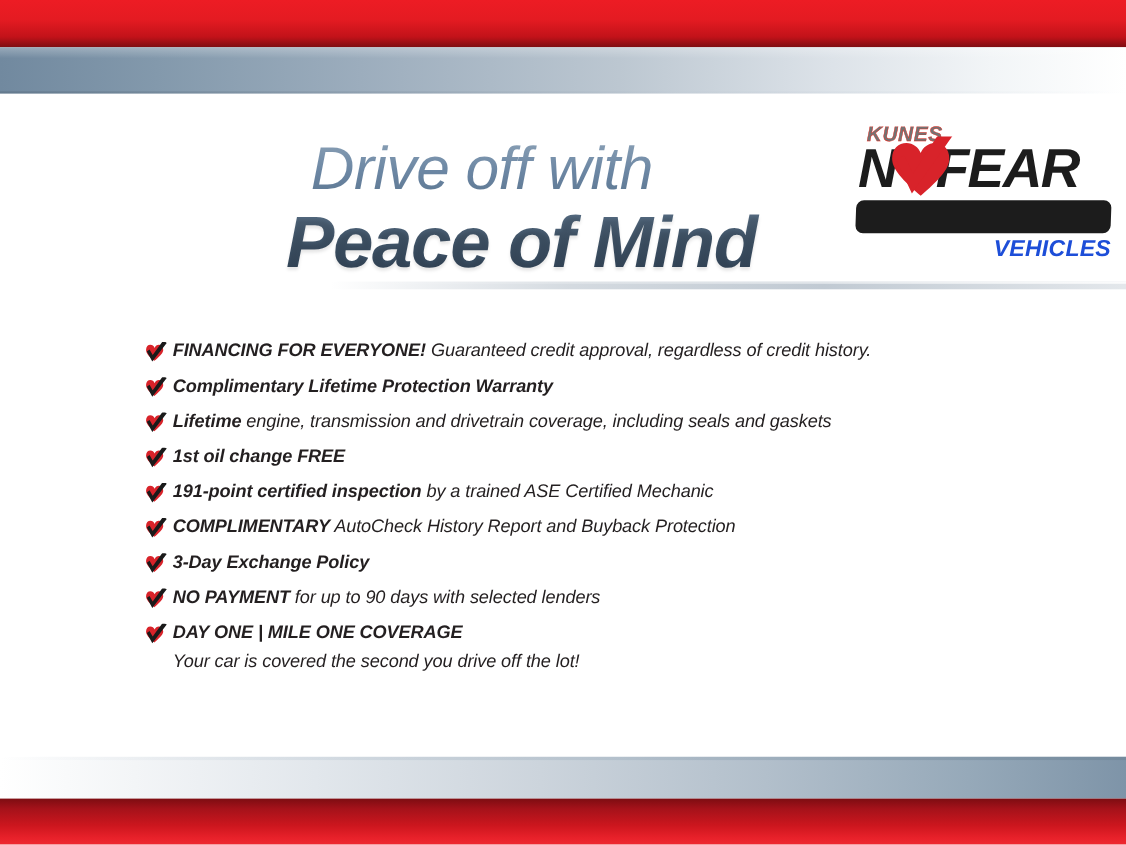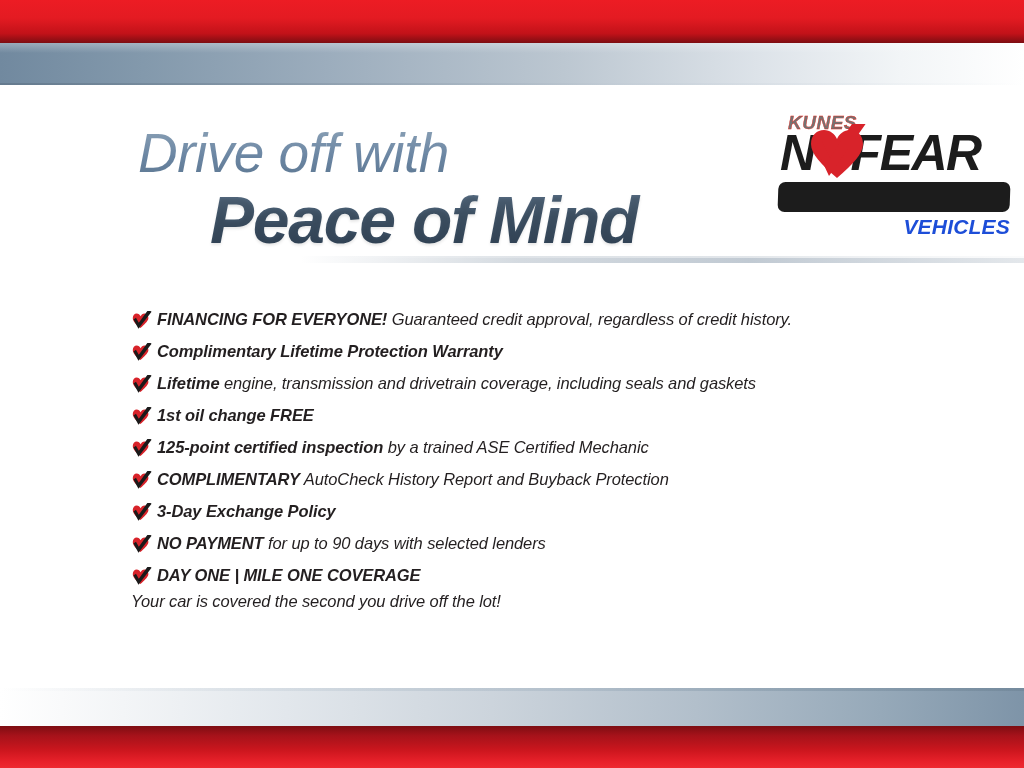--- a/index.html
+++ b/index.html
@@ -109,20 +109,21 @@
     height: 42px;
     background: linear-gradient(to bottom, #7d0d12 0%, #a5121a 22%, #cc161e 58%, #e8212a 85%, #ee2a31 100%);
   }
 
   
   .headline {
     position: absolute;
     left: 138px;
     top: 126px;
     width: 600px;
+    text-align: center;
   }
   .headline .line1 {
     font-size: 55px;
     font-style: italic;
     font-weight: 400;
     letter-spacing: -0.5px;
     line-height: 1.0;
     color: #6f89a2;
     background: linear-gradient(to bottom, #8ba1b6 0%, #6b86a3 55%, #5d7791 100%);
     -webkit-background-clip: text;
@@ -269,20 +270,21 @@
     color: #231f20;
     line-height: 22px;
     letter-spacing: -0.1px;
     white-space: nowrap;
   }
   .benefit-text b {
     font-weight: 700;
     margin-top: 24px;
   }
   .benefit-sub {
+    margin-left: 26px;
     font-size: 16.5px;
     font-style: italic;
     color: #231f20;
     line-height: 24px;
     letter-spacing: -0.1px;
     white-space: nowrap;
   }
 </style>
 </head>
 <body>
@@ -354,21 +356,21 @@
       <span class="benefit-text"><b>1st oil change FREE</b><span></span></span>
     </div>
 
     <div class="benefit-row">
       <span class="benefit-bullet">
         <svg viewBox="0 0 62 62" width="22" height="22">
           <path d="M26 48 C13 37 5 29 5 20 C5 12 10 7 16 7 C21 7 25 10 27 15 C29 10 33 7 38 7 C44 7 49 12 49 20 C49 27 42 34 30 45 Z" fill="#d8232a"></path>
           <path d="M7 24 L21 50 L58 2 L49 -4 L22 33 L14 19 Z" fill="#1a1a1a"></path>
         </svg>
       </span>
-      <span class="benefit-text"><b>125-point certified inspection</b><span> by a trained ASE Certified Mechanic</span></span>
+      <span class="benefit-text"><b>191-point certified inspection</b><span> by a trained ASE Certified Mechanic</span></span>
     </div>
 
     <div class="benefit-row">
       <span class="benefit-bullet">
         <svg viewBox="0 0 62 62" width="22" height="22">
           <path d="M26 48 C13 37 5 29 5 20 C5 12 10 7 16 7 C21 7 25 10 27 15 C29 10 33 7 38 7 C44 7 49 12 49 20 C49 27 42 34 30 45 Z" fill="#d8232a"></path>
           <path d="M7 24 L21 50 L58 2 L49 -4 L22 33 L14 19 Z" fill="#1a1a1a"></path>
         </svg>
       </span>
       <span class="benefit-text"><b>COMPLIMENTARY</b><span> AutoCheck History Report and Buyback Protection</span></span>

